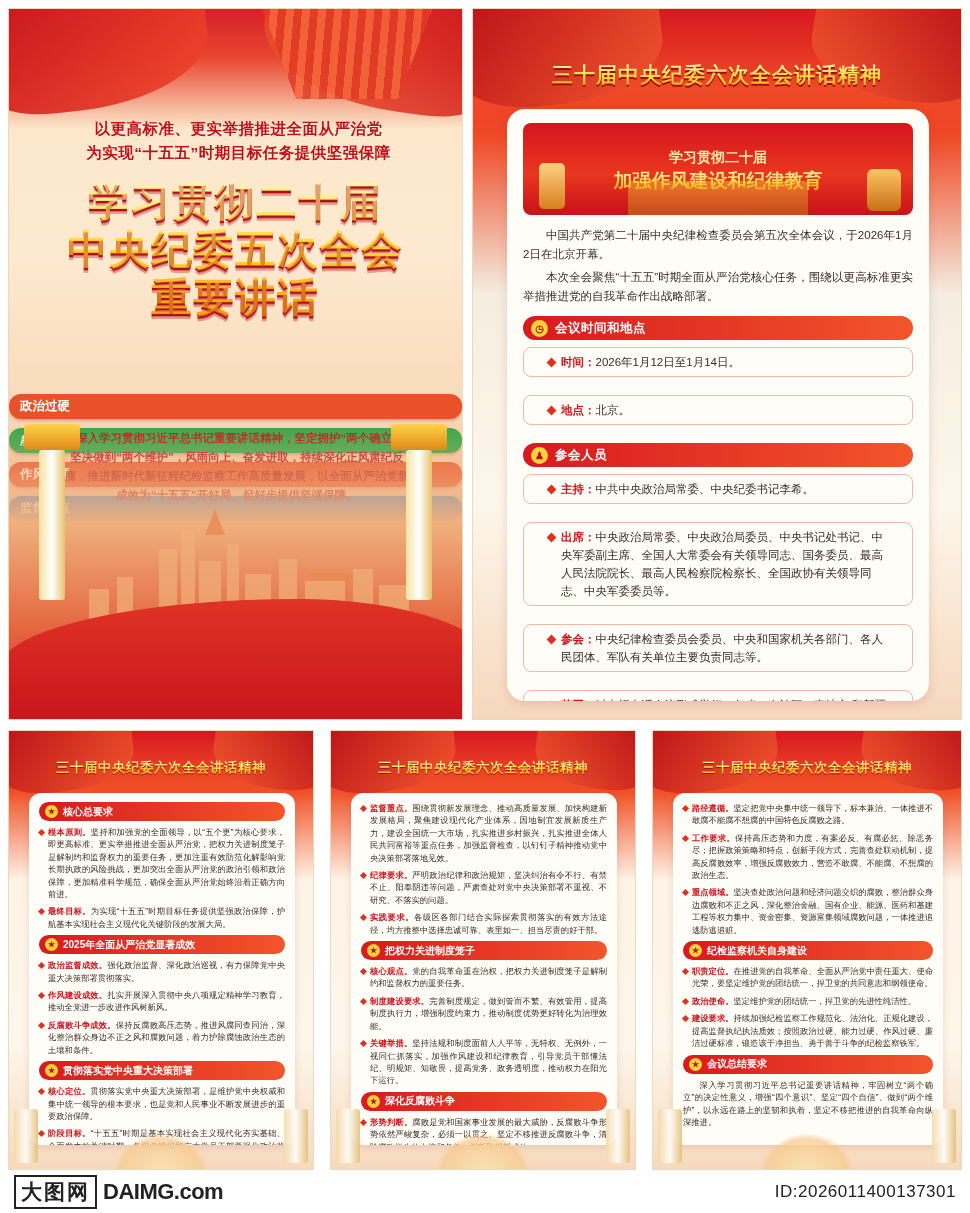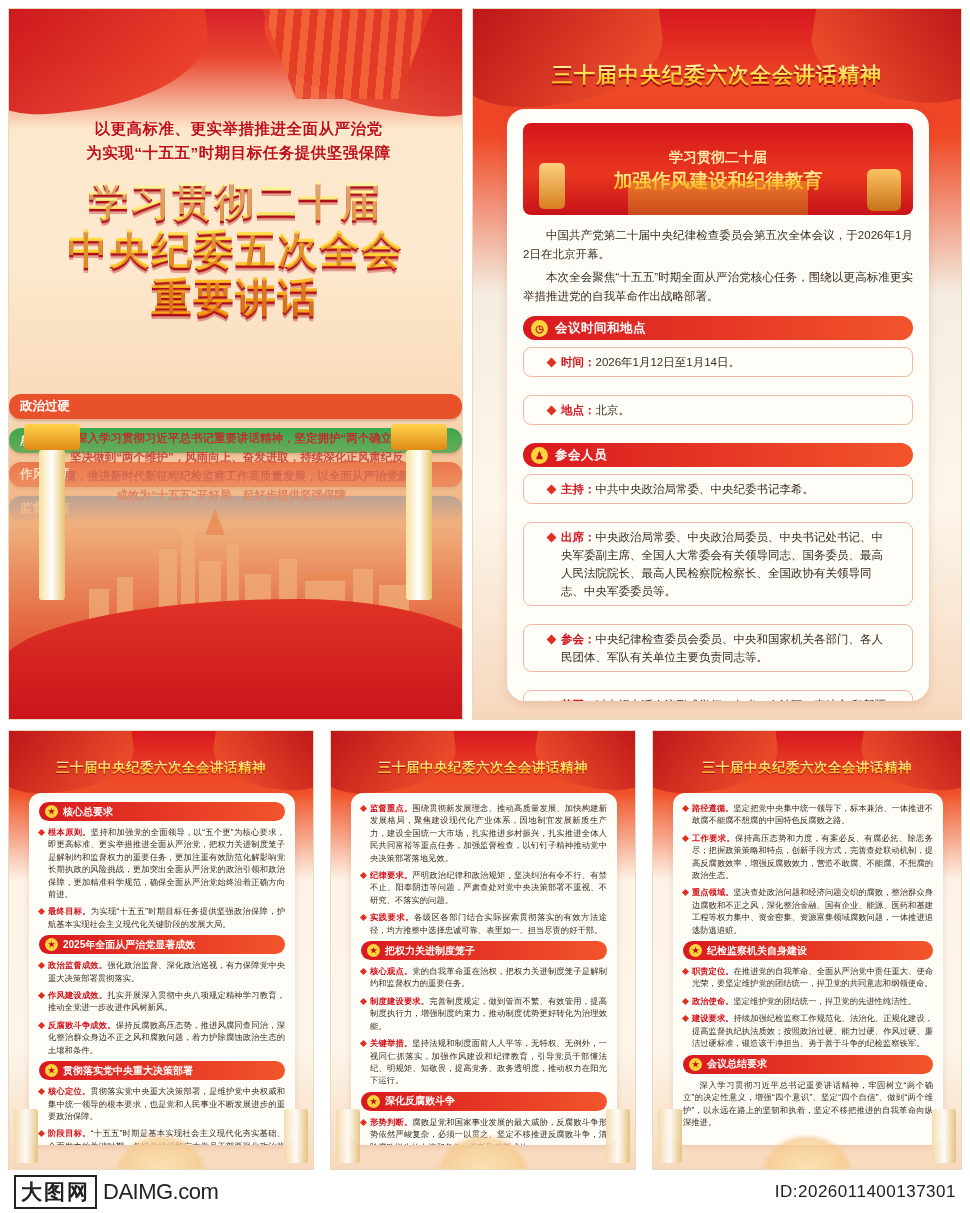--- a/index.html
+++ b/index.html
@@ -285,21 +285,21 @@
   #footer {
     position:absolute; left:0; bottom:0; width:100%; height:42px;
     background:#ffffff; display:flex; align-items:center;
     justify-content:space-between; padding:16px 14px;
   }
   .logo { display:flex; align-items:center; gap:6px; }
   .logo .cn {
     font-size:21px; font-weight:bold; color:#222;
     letter-spacing:2px; border:2px solid #222; padding:1px 5px;
   }
-  .logo .en { font-size:22px; font-weight:normal; color:#222; letter-spacing:-.5px;}
+  .logo .en { font-size:22px; font-weight:bold; color:#222; letter-spacing:-.5px;}
   #footer .idtext { font-size:17px; color:#222; letter-spacing:.5px; }
 </style>
 </head>
 <body>
 
 <div class="sheet" id="poster1">
   <div class="topred"></div>
   <div class="ribbon-a"></div>
   <div class="ribbon-b"></div>
   <div class="fan"></div>

